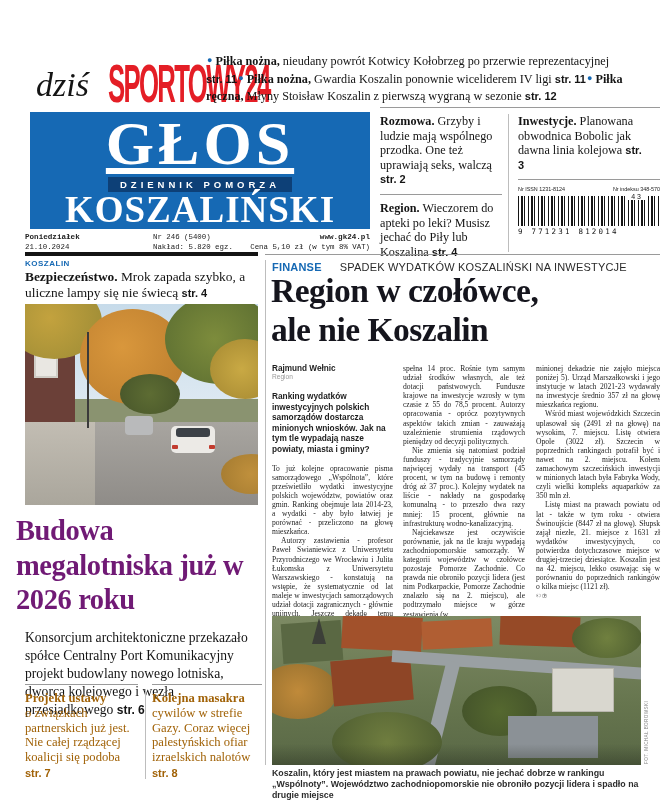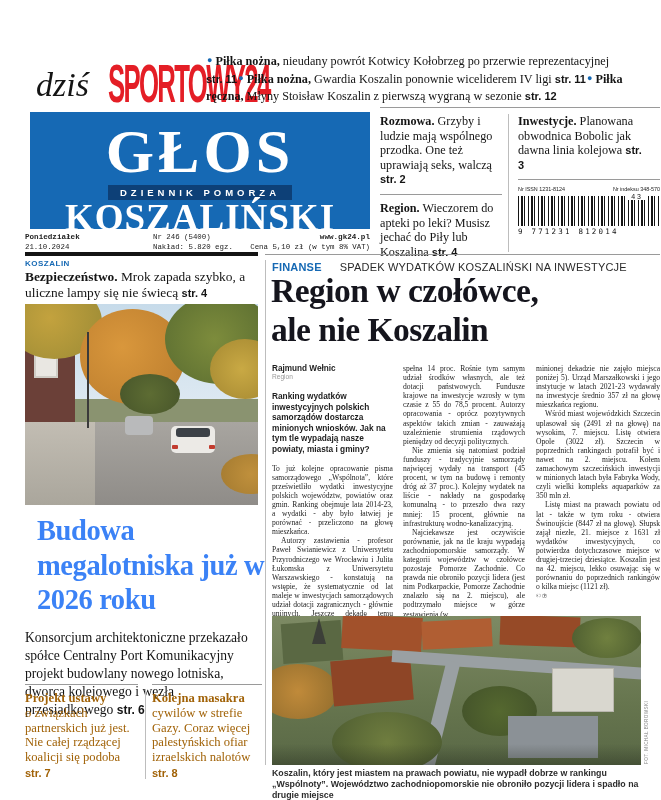--- a/index.html
+++ b/index.html
@@ -18,21 +18,21 @@
   .dot{color:#1669b4;font-size:9px;vertical-align:2px;margin:0 3px 0 1px;}
   .slead{font-weight:700;}
   .pref{font-family:"Liberation Sans",sans-serif;font-weight:700;font-size:11px;}
 
   .ruleh{position:absolute;height:1px;background:#9a9a9a;}
   .rulev{position:absolute;width:1px;background:#bdbdbd;}
 
   
   .masthead{position:absolute;left:30px;top:112px;width:340px;height:117px;background:#1669b4;
             color:#fff;text-align:center;}
-  .m-top{font:700 62px/62px "Liberation Serif",serif;letter-spacing:4px;margin-top:8px;}
+  .m-top{font:700 62px/62px "Liberation Serif",serif;letter-spacing:4px;margin-top:0;text-decoration:underline;}
   .ribbon{display:inline-block;background:#0d4077;color:#fff;
           font:700 9.5px/13px "Liberation Sans",sans-serif;letter-spacing:4px;padding:1px 12px;margin-top:-6px;}
   .m-bottom{font:700 37px/37px "Liberation Serif",serif;letter-spacing:1px;margin-top:-1px;}
 
   
   .tzcol{position:absolute;top:114px;font-size:12.2px;line-height:14.6px;color:#141414;}
   .tzA{left:380px;width:122px;}
   .tzB{left:518px;width:142px;}
   .tz .lead{font-weight:700;}
   .tz{display:block;}
@@ -61,22 +61,22 @@
              color:#1669b4;letter-spacing:.5px;}
   .koszteaser{position:absolute;left:25px;top:269px;width:236px;font-size:13.4px;line-height:16.4px;color:#141414;}
   .koszteaser .lead{font-weight:700;}
 
   .photo{position:absolute;overflow:hidden;background:#8a9370;}
   .street{left:25px;top:304px;width:233px;height:201px;}
   .aerial{left:272px;top:616px;width:369px;height:149px;background:linear-gradient(180deg,#7d8a64 0%,#66754e 60%,#596846 100%);}
   .blob{position:absolute;border-radius:50%;}
   .rect{position:absolute;}
 
-  .bigheadline{position:absolute;left:37px;top:514px;width:236px;
-               font:800 28.5px/34.5px "Liberation Serif",serif;color:#3b82f6;letter-spacing:-.4px;}
+  .bigheadline{position:absolute;left:16px;top:514px;width:236px;
+               font:800 28.5px/34.5px "Liberation Serif",serif;color:#701a75;letter-spacing:-.4px;}
   .summary{position:absolute;left:25px;top:629px;width:238px;font-size:13.6px;line-height:18px;color:#141414;}
 
   .brief{position:absolute;top:691px;font-size:12.6px;line-height:14.8px;color:#a16207;}
   .briefA{left:25px;width:113px;}
   .briefB{left:152px;width:110px;}
   .brief .lead{font-weight:700;display:block;}
   .brief .pref{display:block;margin-top:1px;}
 
   
   .kicker{position:absolute;left:272px;top:261px;width:390px;
@@ -239,15 +239,15 @@
     <div class="rect" style="left:120px;top:34px;width:260px;height:12px;background:#9aa0a3;transform:rotate(4deg);transform-origin:left center;" data-interactable="false"></div>
     <div class="rect" style="left:160px;top:44px;width:14px;height:120px;background:#9aa0a3;transform:rotate(14deg);" data-interactable="false"></div>
     <div class="blob" style="left:190px;top:70px;width:75px;height:50px;background:radial-gradient(circle at 50% 50%,#55682f,#42512a);" data-interactable="false"></div>
     <div class="rect" style="left:280px;top:52px;width:62px;height:44px;background:#d9d7cf;border:1px solid #b9b7ae;" data-interactable="false"></div>
     <div class="rect" style="left:236px;top:100px;width:90px;height:42px;background:#8b9196;" data-interactable="false"></div>
     <div class="blob" style="left:60px;top:96px;width:110px;height:60px;background:radial-gradient(circle at 50% 50%,#6f7d3f,#4d5c31);" data-interactable="false"></div>
     <div class="rect" style="left:0;top:128px;width:369px;height:21px;background:linear-gradient(180deg,rgba(30,36,24,0),rgba(30,36,24,.35));" data-interactable="false"></div>
   </div>
 
   <div class="credit" data-interactable="false">FOT. MICHAŁ BOROWSKI</div>
-  <div class="caption" data-interactable="false">Koszalin, który jest miastem na prawach powiatu, nie wypadł dobrze w rankingu „Wspólnoty”. Województwo zachodniopomorskie nie obroniło pozycji lidera i spadło na drugie miejsce</div>
+  <div class="caption" data-interactable="false">Koszalin, który jest miastem na prawach powiatu, nie jechać dobrze w rankingu „Wspólnoty”. Województwo zachodniopomorskie nie obroniło pozycji lidera i spadło na drugie miejsce</div>
 
 </div>
 
 </body></html>

